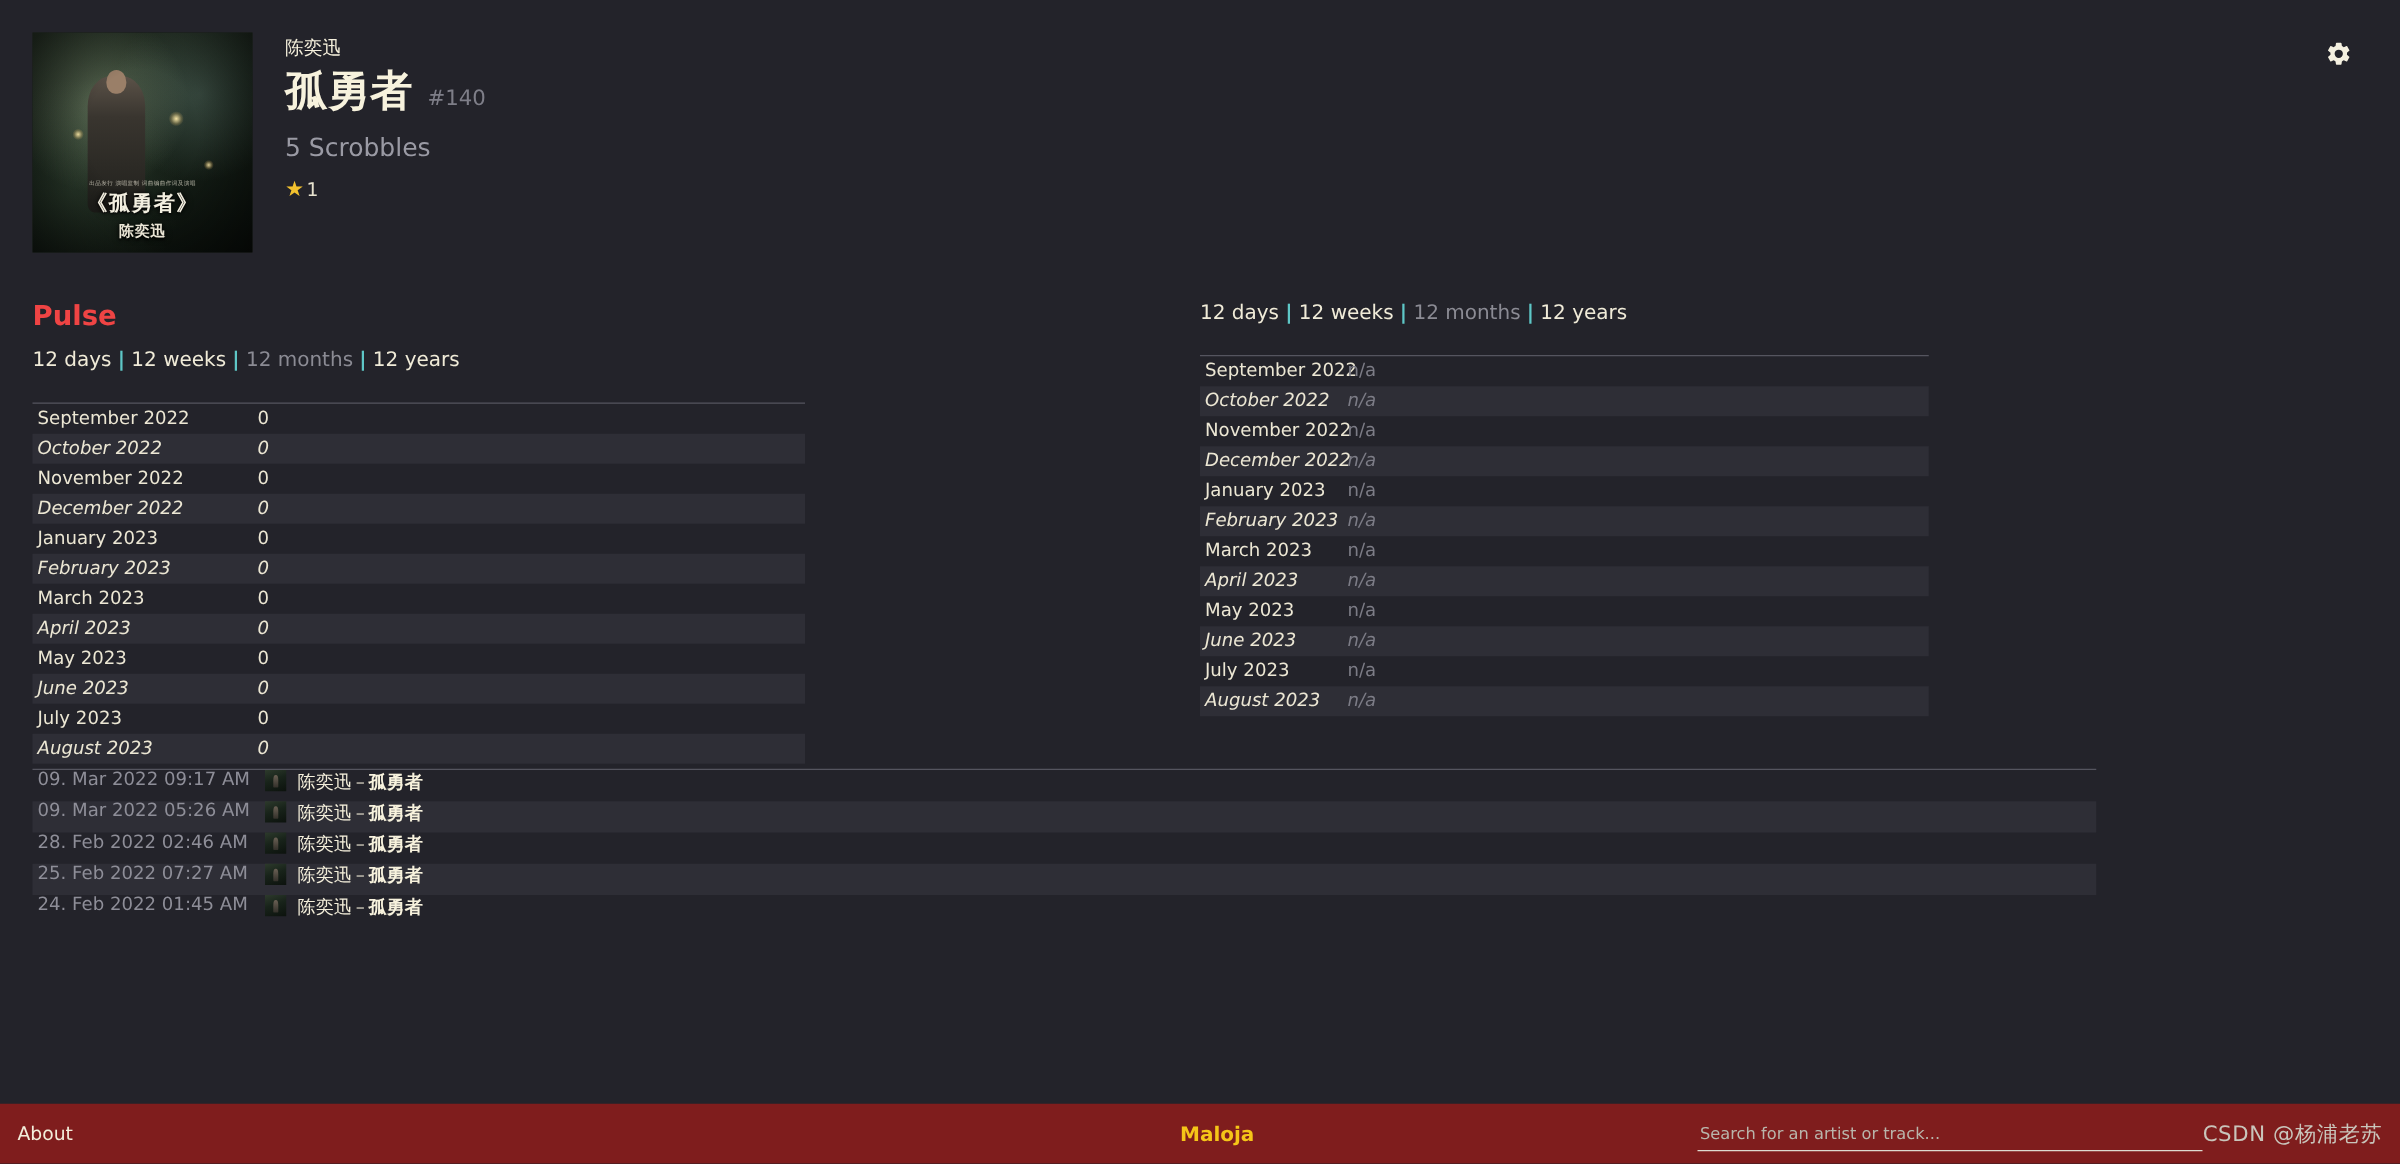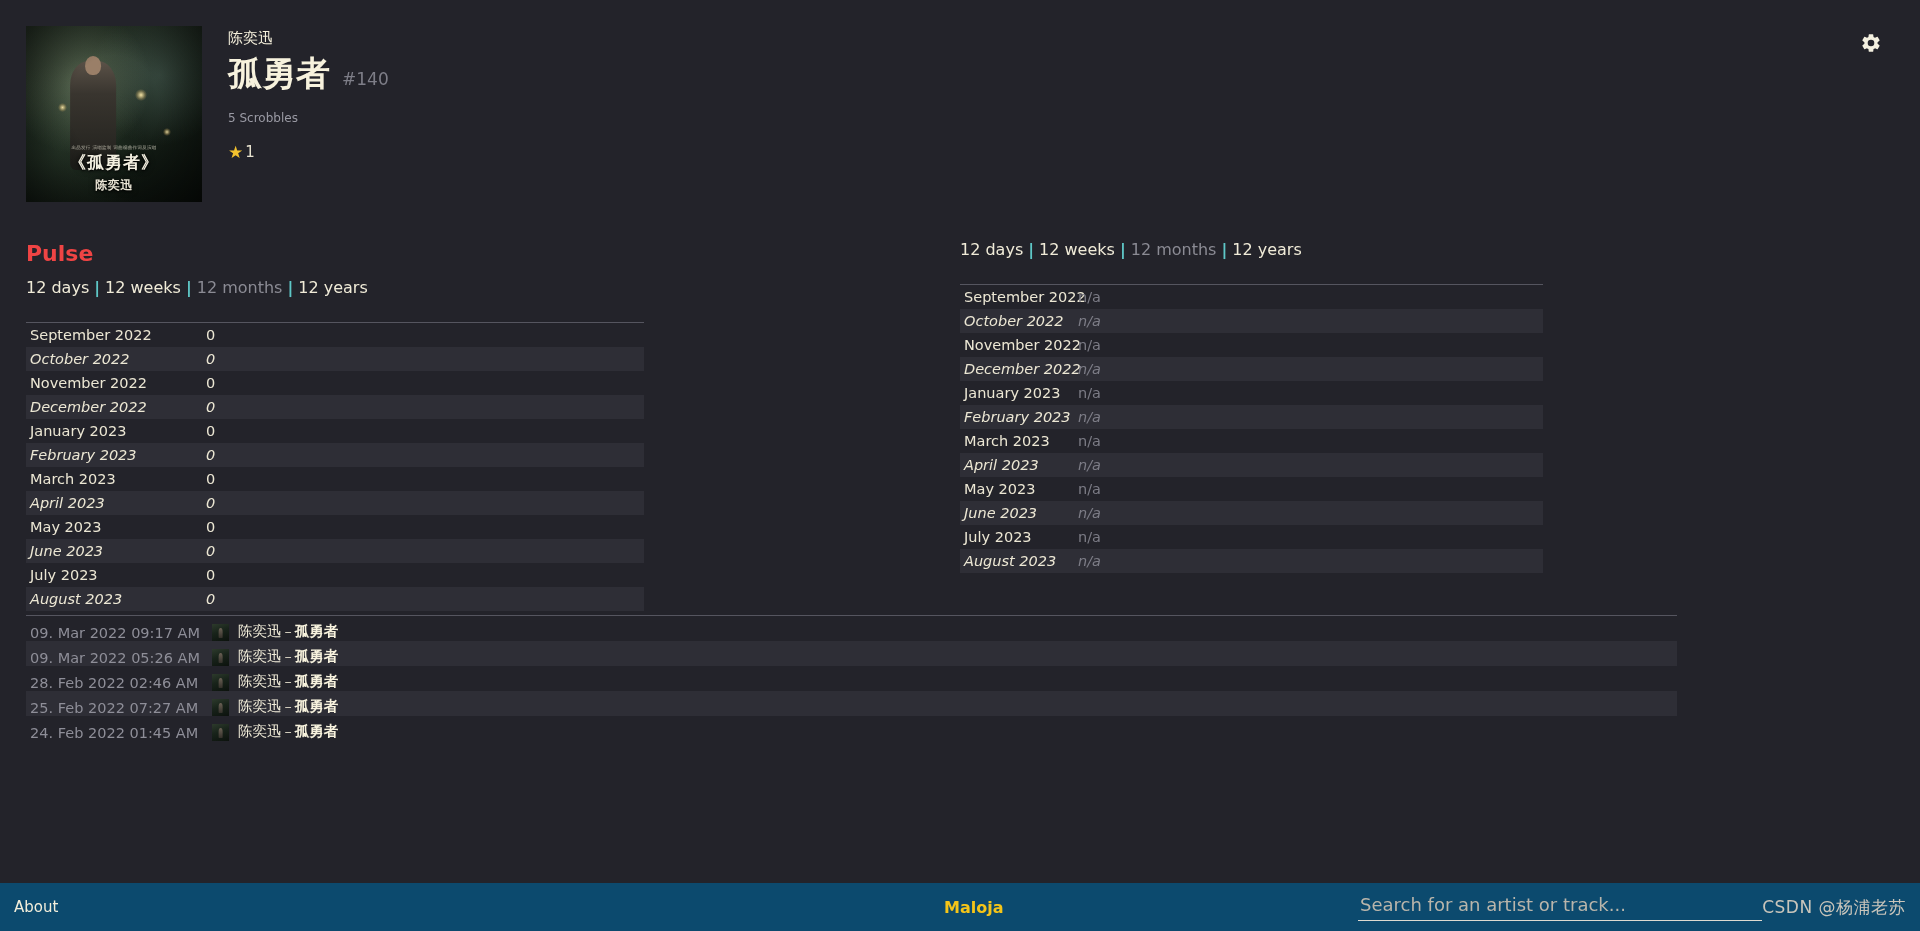--- a/index.html
+++ b/index.html
@@ -149,21 +149,21 @@
     font-weight: bold;
     line-height: 40px;
   }
   .track-rank {
     color: #7e7e88;
     font-size: 17px;
     font-weight: normal;
   }
   .scrobble-count {
     color: #9a9aa4;
-    font-size: 12px;
+    font-size: 20px;
     line-height: 22px;
     margin-bottom: 14px;
   }
   .star-row {
     display: flex;
     align-items: center;
     gap: 2px;
     font-size: 15px;
     color: #e7e2cf;
   }
@@ -224,21 +224,21 @@
   #pulse-section  .stat-row .label { width: 180px; }
   #perf-section   .stat-row .label { width: 118px; }
 
   
   .scrobble-list {
     border-top: 1px solid #55555f;
     width: 100%;
   }
   .scrobble-row {
     display: flex;
-    align-items: flex-end;
+    align-items: flex-start;
     height: 25px;
     font-size: 14.5px;
     cursor: pointer;
   }
   .scrobble-row.alt { background: #2e2e36; }
   .scrobble-time {
     width: 186px;
     padding-left: 4px;
     color: #8e8e98;
     white-space: nowrap;
@@ -270,21 +270,21 @@
   .scrobble-entry .dash   { color: #cfcabb; margin: 0 3px; }
   .scrobble-entry .track  { color: #f7f2dd; font-weight: bold; }
 
   
   .footer {
     position: absolute;
     left: 0;
     bottom: 0;
     width: 1920px;
     height: 48px;
-    background: #0c4a6e;
+    background: #7f1d1d;
     display: flex;
     align-items: center;
   }
   .footer-about {
     position: absolute;
     left: 14px;
     color: #f3eedb;
     font-size: 15px;
     cursor: pointer;
   }
@@ -302,21 +302,21 @@
     width: 404px;
     bottom: 10px;
   }
   .footer-search input {
     width: 100%;
     background: transparent;
     border: 0;
     border-bottom: 1px solid #dedad0;
     color: #e8e3d2;
     font-family: inherit;
-    font-size: 18px;
+    font-size: 13px;
     padding: 2px 2px 5px 2px;
     outline: none;
   }
   .footer-search input::placeholder { color: #b9b5ab; }
   .footer-watermark {
     position: absolute;
     right: 14px;
     color: #c9c5bb;
     font-size: 17px;
     letter-spacing: .5px;

